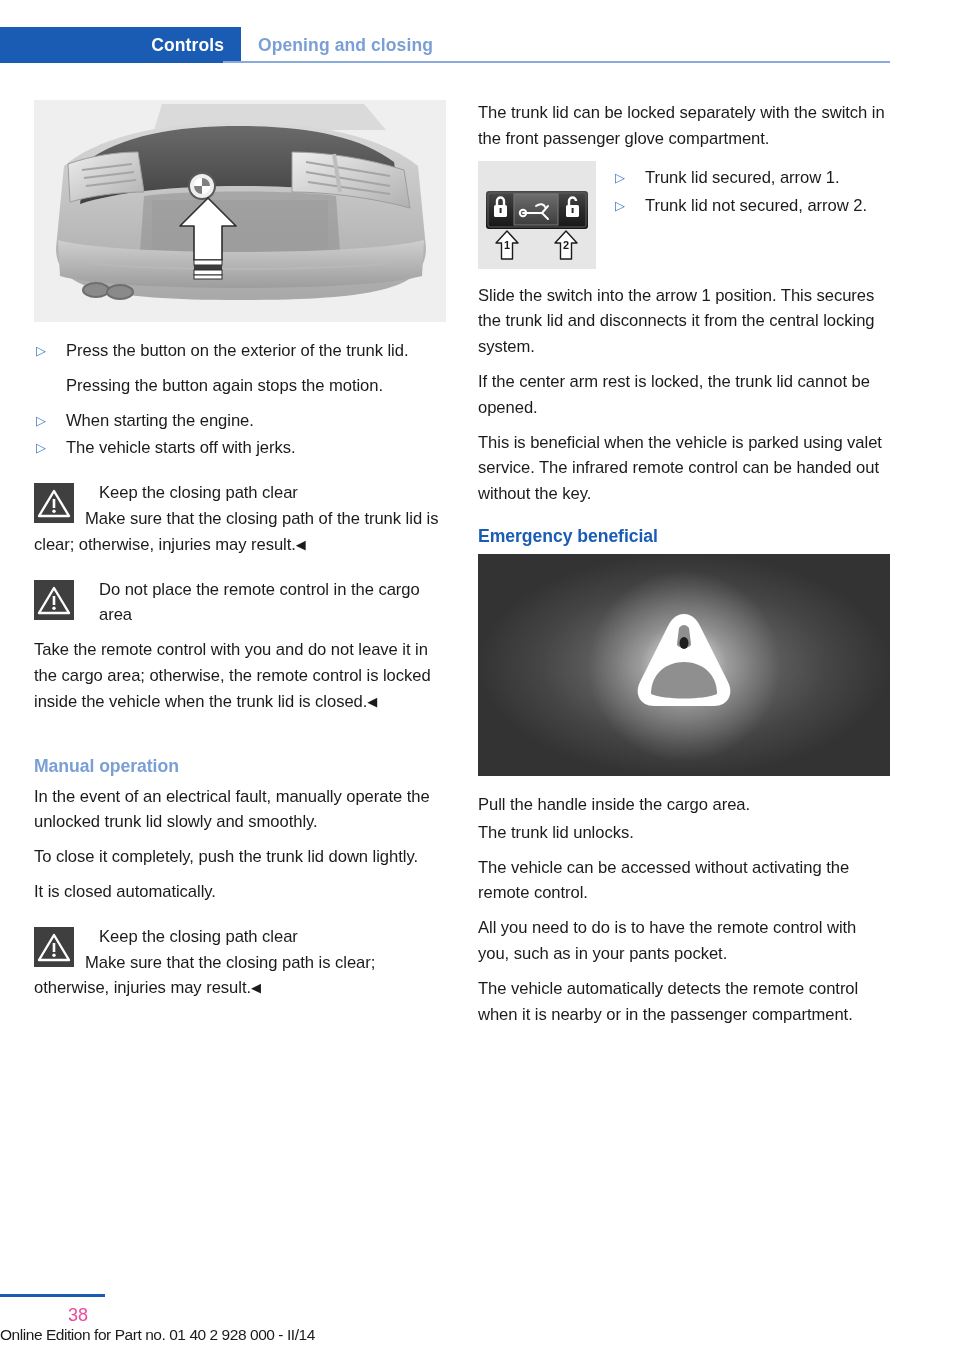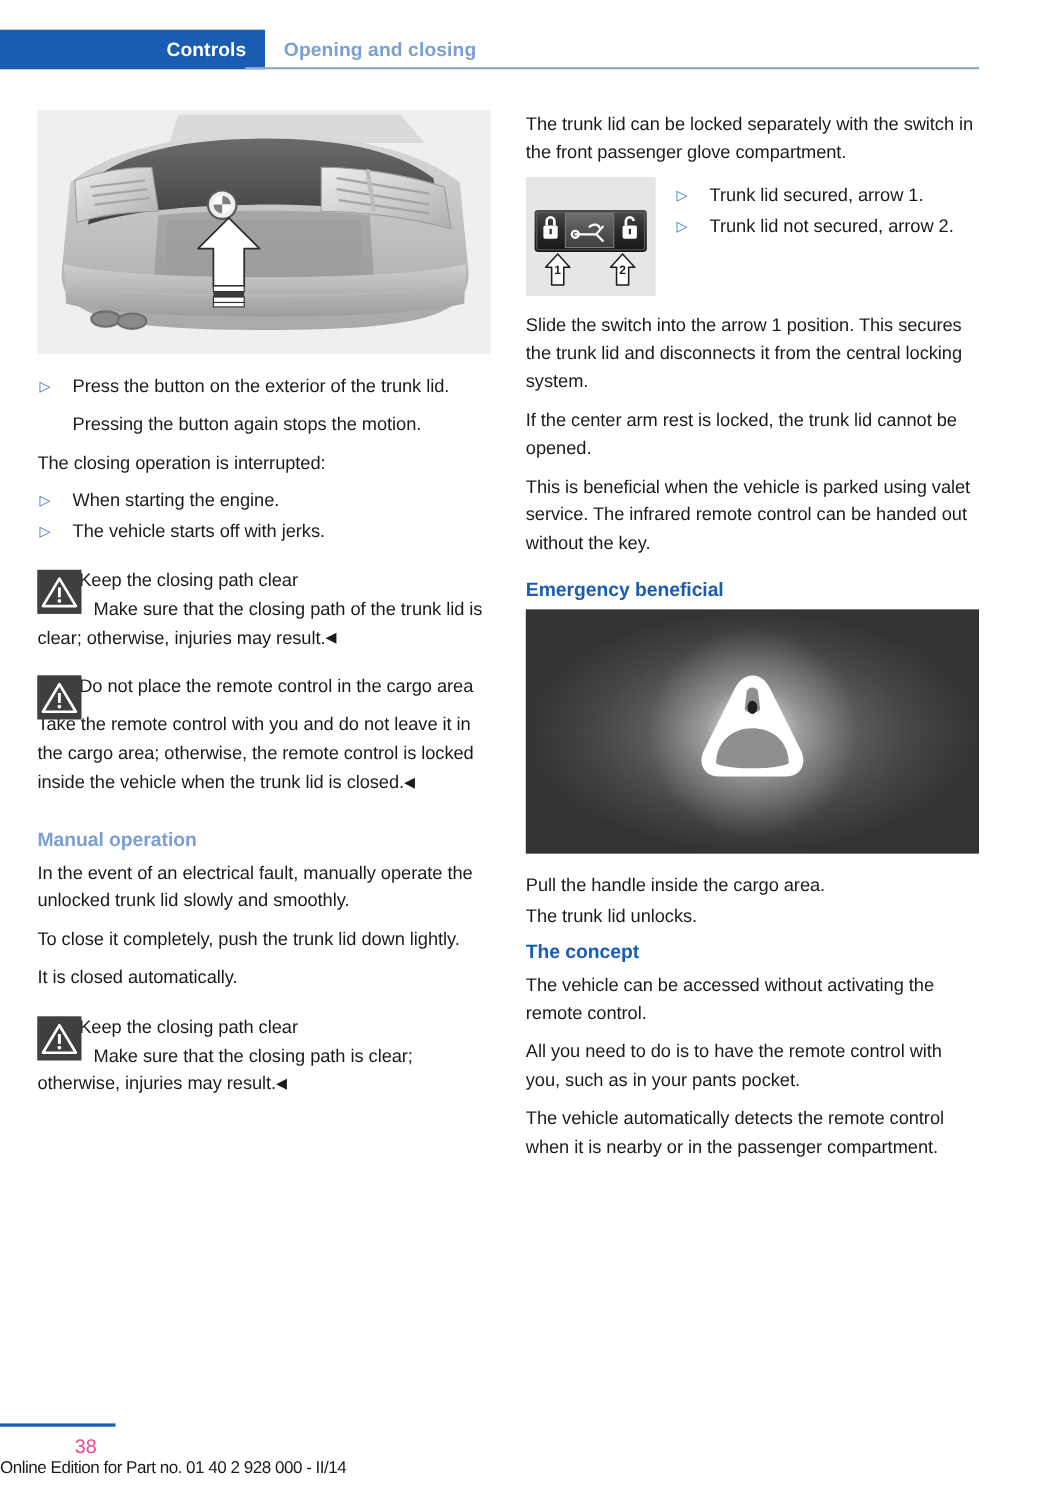--- a/index.html
+++ b/index.html
@@ -96,20 +96,21 @@
     color: #1a5cb4;
     margin-bottom: 7px;
     letter-spacing: -0.05px;
   }
   h3.head-light {
     font-size: 17.6px;
     font-weight: bold;
     color: #7a9fd4;
     margin-bottom: 7px;
     letter-spacing: -0.05px;
+    margin-top: 12px;
   }
   .spacer-sm { height: 10px; }
   .spacer-md { height: 20px; }
 
   
   ul.bullets { list-style: none; margin-bottom: 9px; }
   ul.bullets li {
     position: relative;
     padding-left: 32px;
     font-size: 16.6px;
@@ -132,21 +133,21 @@
   
   .warn { position: relative; margin-bottom: 9px; }
   .warn-icon {
     position: absolute;
     left: 0; top: 3px;
     width: 40px; height: 40px;
     background: #3f3f3f;
   }
   .warn-icon svg { display: block; }
   .warn-title {
-    padding-left: 38px;
+    padding-left: 65px;
     font-size: 16.6px;
     line-height: 25.8px;
     letter-spacing: -0.05px;
   }
   .warn-body {
     padding-left: 51px;
     font-size: 16.6px;
     line-height: 25.8px;
     letter-spacing: -0.05px;
     text-indent: 0;
@@ -325,21 +326,20 @@
     </div>
 
     <ul class="bullets">
       <li>
         <span class="marker">▷</span>
         <span>Press the button on the exterior of the trunk lid.</span>
         <span class="sub">Pressing the button again stops the motion.</span>
       </li>
     </ul>
 
-    <p class="body">The closing operation is interrupted:</p>
 
     <ul class="bullets">
       <li>
         <span class="marker">▷</span>
         <span>When starting the engine.</span>
       </li>
       <li>
         <span class="marker">▷</span>
         <span>The vehicle starts off with jerks.</span>
       </li>
@@ -511,21 +511,20 @@
 
           <path d="M-5 -40 C-2 -44 2 -44 5 -40 L7 -24 C7 -19 -7 -19 -7 -24 Z" fill="#8f8f8f"></path>
           <ellipse cx="0" cy="-25" rx="4.5" ry="6" fill="#1e1e1e"></ellipse>
         </g>
       </svg>
     </div>
 
     <p class="body tight">Pull the handle inside the cargo area.</p>
     <p class="body">The trunk lid unlocks.</p>
 
-    <h3 class="head-strong">The concept</h3>
     <p class="body">The vehicle can be accessed without activating the remote control.</p>
     <p class="body">All you need to do is to have the remote control with you, such as in your pants pocket.</p>
     <p class="body">The vehicle automatically detects the remote control when it is nearby or in the passenger compartment.</p>
 
   </div>
 
   <div class="footer">
     <div class="footer-bar"></div>
     <div class="footer-page">38</div>
     <div class="footer-note">Online Edition for Part no. 01 40 2 928 000 - II/14</div>

